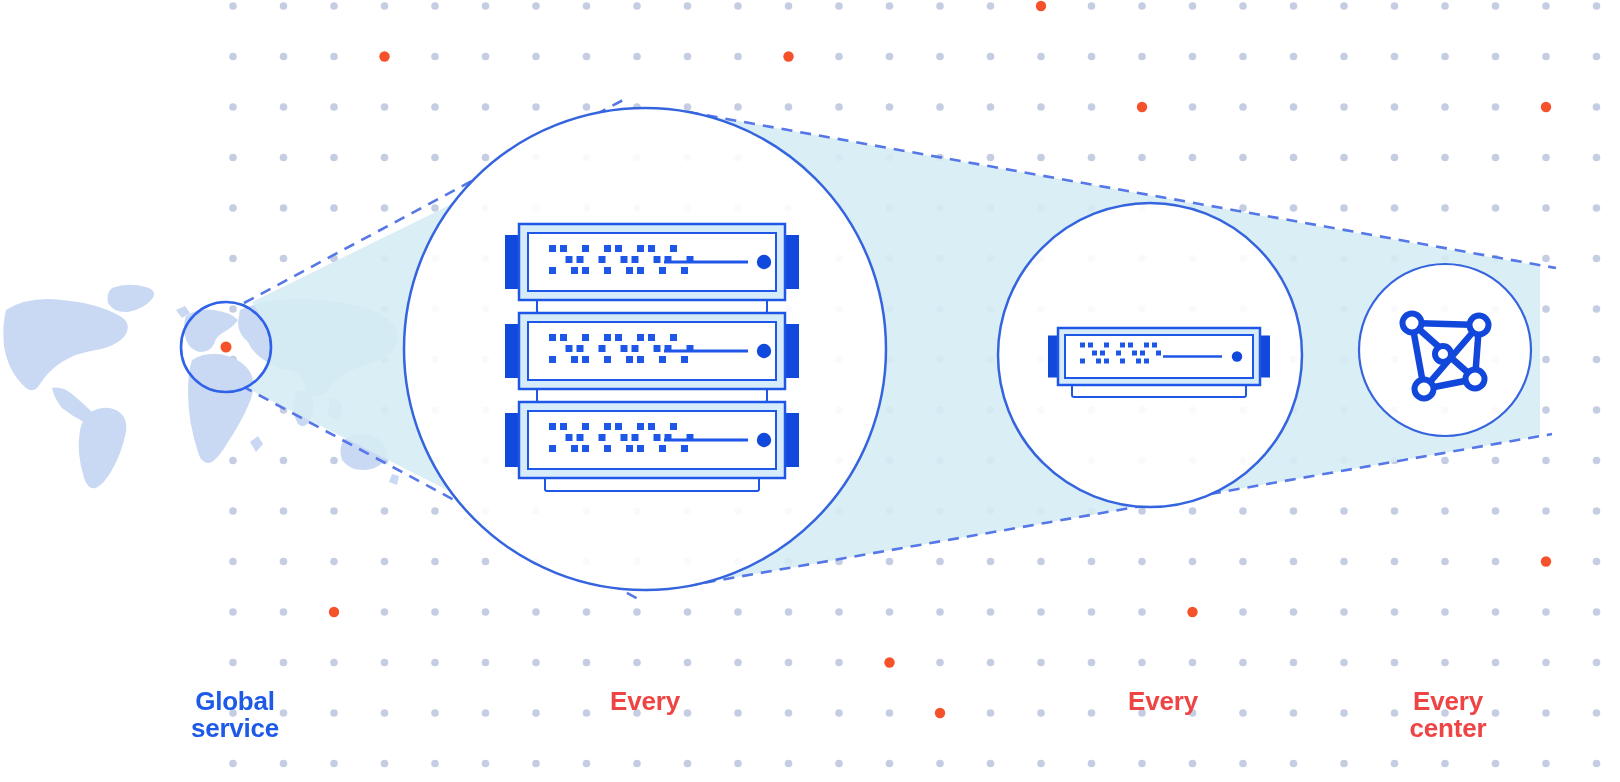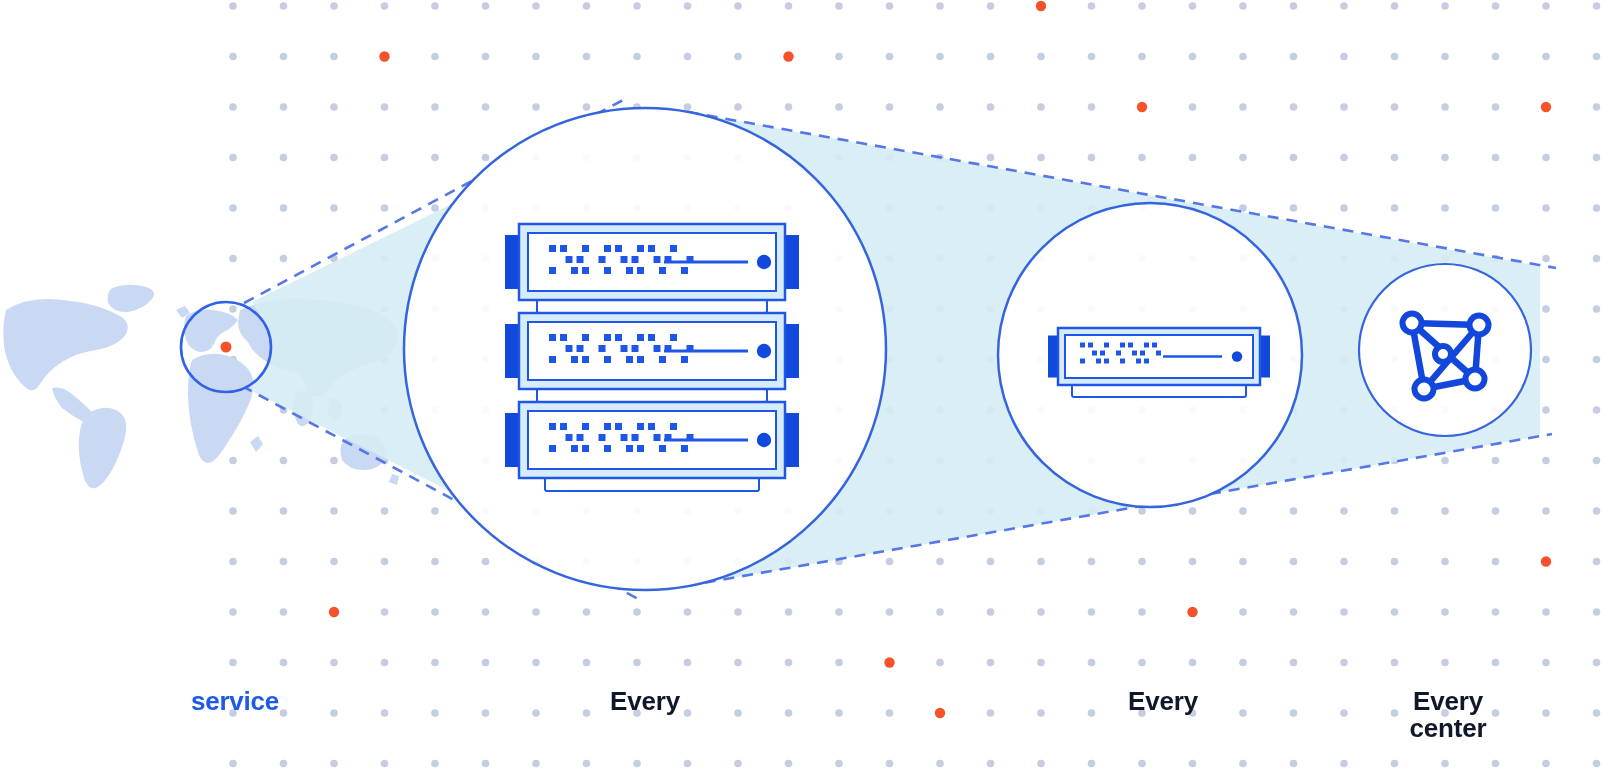--- a/index.html
+++ b/index.html
@@ -2,21 +2,21 @@
 <html><head>
 <meta charset="utf-8">
 <style>
   html,body{margin:0;padding:0;background:#fff;}
   #stage{position:relative;width:1620px;height:782px;overflow:hidden;background:#ffffff;
          font-family:"Liberation Sans","DejaVu Sans",sans-serif;}
   #art{position:absolute;left:0;top:0;}
   .lbl{position:absolute;width:220px;text-align:center;font-weight:bold;
        font-size:26px;line-height:27px;letter-spacing:-0.2px;}
   .lbl.blue{color:#1e5ae8;}
-  .lbl.dark{color:#0f172a;}
+  .lbl.dark{color:#ef4444;}
 </style>
 </head>
 <body>
 
 <div id="stage">
 
 <svg id="art" width="1620" height="782" viewBox="0 0 1620 782">
   <defs>
     <mask id="beamMask">
       <rect x="0" y="0" width="1620" height="782" fill="#fff"></rect>
@@ -663,20 +663,21 @@
       <circle cx="1412" cy="323" r="9.5"></circle>
       <circle cx="1479" cy="325" r="9.5"></circle>
       <circle cx="1475" cy="379" r="9.5"></circle>
       <circle cx="1424" cy="389" r="9.5"></circle>
       <circle cx="1443" cy="354" r="8"></circle>
     </g>
   </g>
 </svg>
 
   <div class="lbl blue" style="left:125px;top:688px;">
+    <div>Global</div>
     <div>service</div>
   </div>
   <div class="lbl dark" style="left:535px;top:688px;">
     <div>Every</div>
   </div>
   <div class="lbl dark" style="left:1053px;top:688px;">
     <div>Every</div>
   </div>
   <div class="lbl dark" style="left:1338px;top:688px;">
     <div>Every</div>

